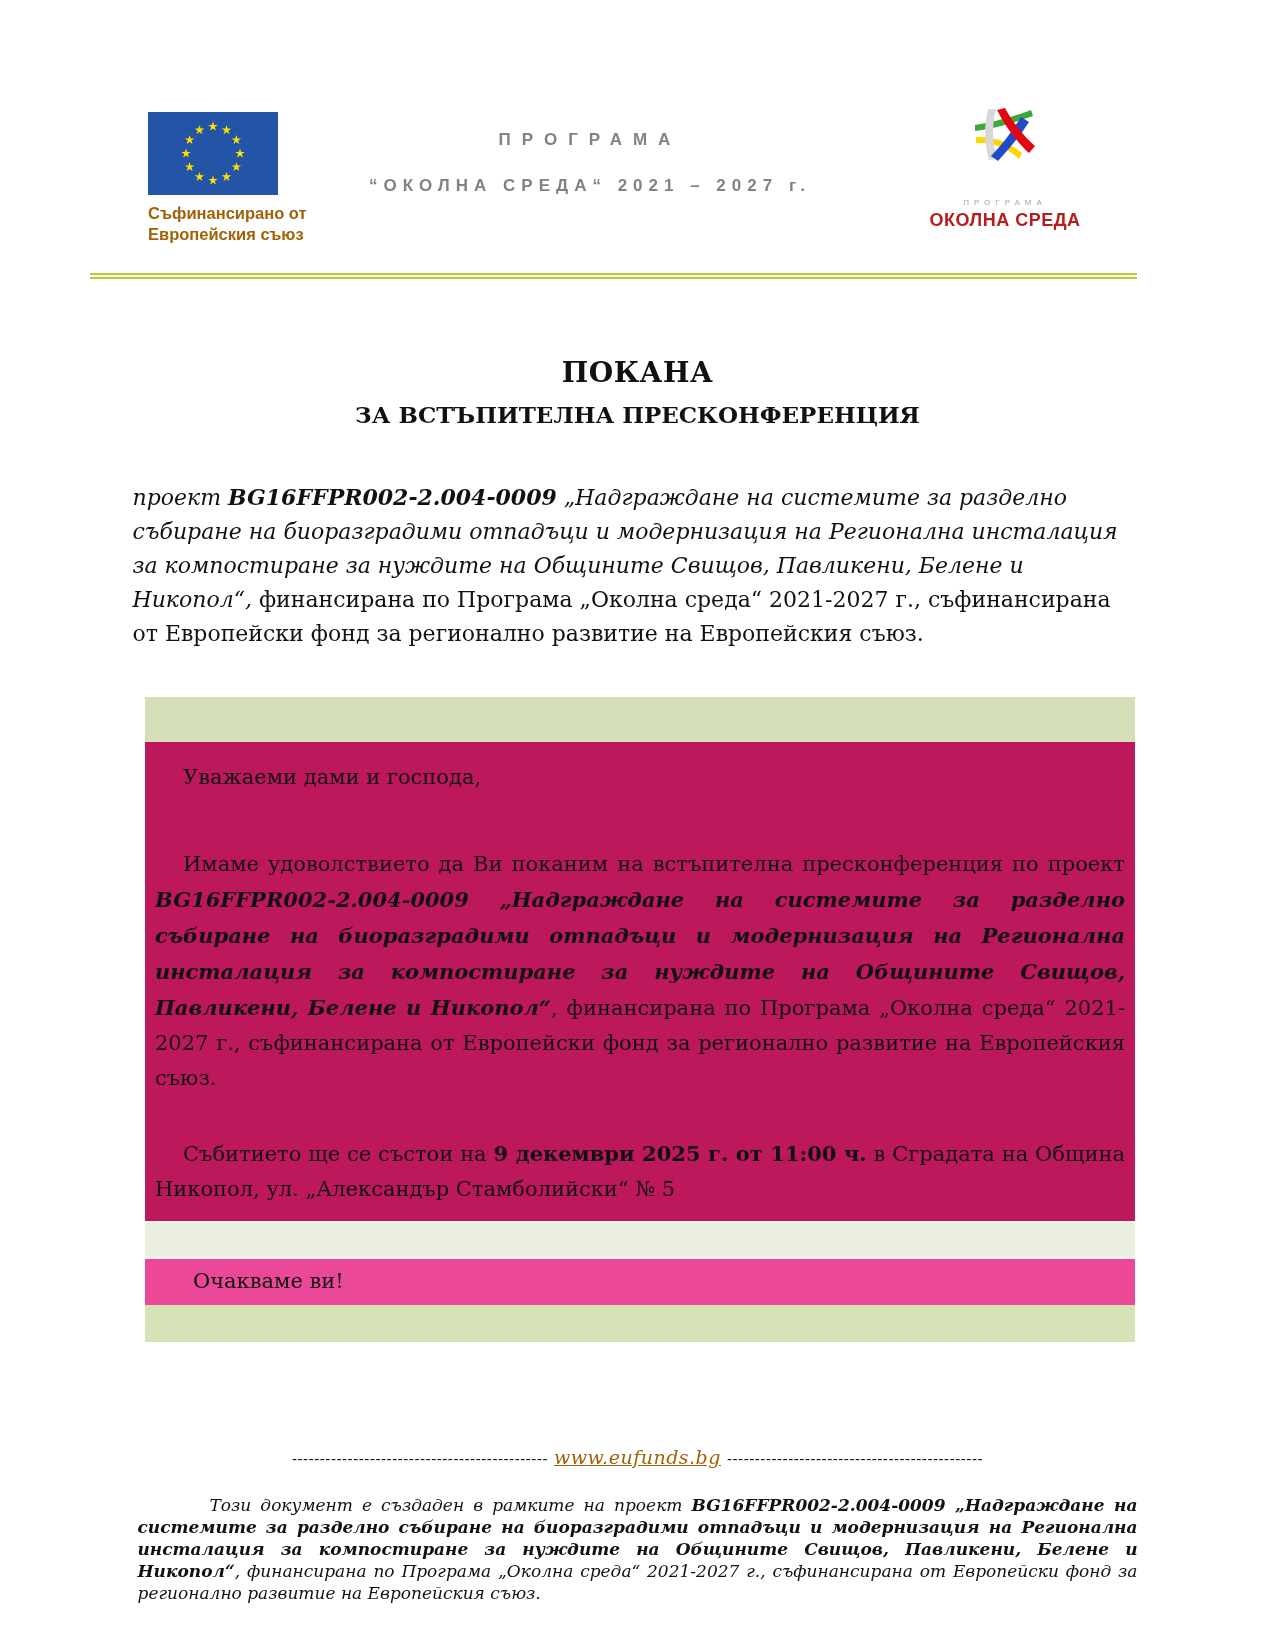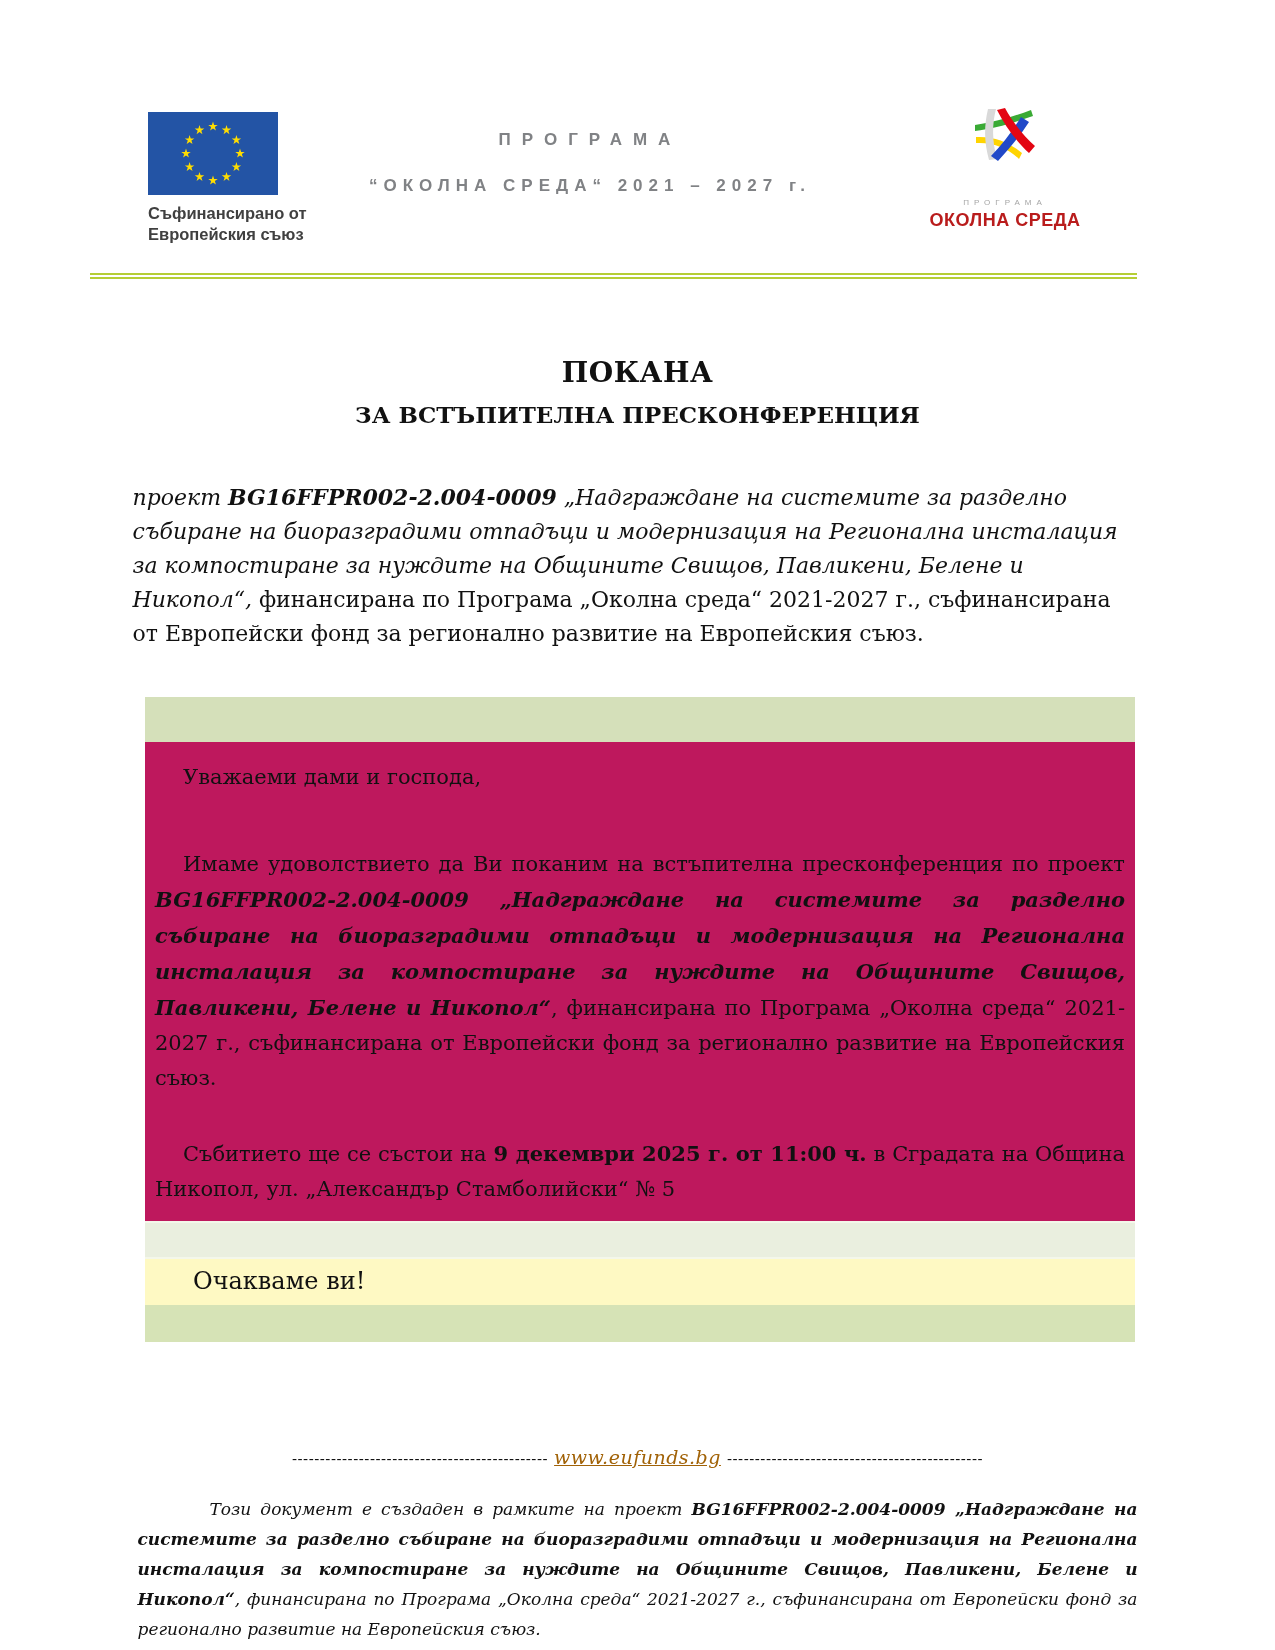--- a/index.html
+++ b/index.html
@@ -6,21 +6,21 @@
   #page{
     position:relative;width:1275px;height:1650px;margin:0 auto;
     background:#ffffff;overflow:hidden;
     font-family:"DejaVu Serif",serif;color:#111111;
   }
   
   .eu-block{position:absolute;left:148px;top:112px;width:132px;text-align:center;}
   .eu-flag{width:130px;height:83px;display:block;}
   .eu-caption{
     margin-top:8px;font-family:"Liberation Sans",sans-serif;font-weight:bold;
-    font-size:16.5px;line-height:1.25;color:#404040;white-space:nowrap;
+    font-size:16.5px;line-height:1.25;color:#a16207;white-space:nowrap;
   }
   .program-text{
     position:absolute;left:295px;top:130px;width:590px;text-align:center;
     font-family:"Liberation Sans",sans-serif;font-weight:bold;color:#808285;
   }
   .program-line1{font-size:17px;letter-spacing:11px;}
   .program-line2{font-size:17px;letter-spacing:6px;margin-top:26px;white-space:nowrap;}
   .os-logo{position:absolute;left:920px;top:96px;width:170px;text-align:center;}
   .os-ribbons{width:160px;height:100px;display:block;margin:0 auto;}
   .os-small{
@@ -54,34 +54,34 @@
   .invitation-box{width:990px;margin:46px 0 0 145px;}
   .box-head{height:45px;background:#d5e0ba;}
   .box-body{background:#be185d;padding:18px 10px 14px 10px;font-size:21px;line-height:35px;}
   .box-body p{margin:0;}
   .greeting{text-indent:28px;}
   .box-para{margin-top:52px !important;text-align:justify;text-indent:28px;}
   .event-para{margin-top:40px !important;text-align:justify;text-indent:28px;}
   .box-sep{height:2px;background:#f4f7ea;}
   .box-spacer{height:34px;background:#eaefdf;}
   .box-closing{
-    background:#fef9c3;padding:6px 10px 8px 10px;font-size:24px;line-height:32px;text-indent:38px;
+    background:#ec4899;padding:6px 10px 8px 10px;font-size:21px;line-height:32px;text-indent:38px;
   }
   .box-foot{height:37px;background:#d6e3b6;}
   
   .footer-line{
     margin-top:104px;text-align:center;font-size:15px;color:#111;
     white-space:nowrap;letter-spacing:0.5px;
   }
   .eufunds-link{
     font-family:"DejaVu Serif",serif;font-style:italic;font-size:19px;
     color:#a16207;text-decoration:underline;margin:0 6px;
   }
   .footnote{
-    width:1000px;margin:26px auto 0 auto;font-size:17px;line-height:30px;
+    width:1000px;margin:26px auto 0 auto;font-size:17px;line-height:22px;
     text-align:justify;font-style:italic;text-indent:72px;
   }
 </style>
 </head>
 <body>
 
 <div id="page">
 
   <div class="eu-block">
     <svg class="eu-flag" viewBox="0 0 130 83" xmlns="http://www.w3.org/2000/svg">

